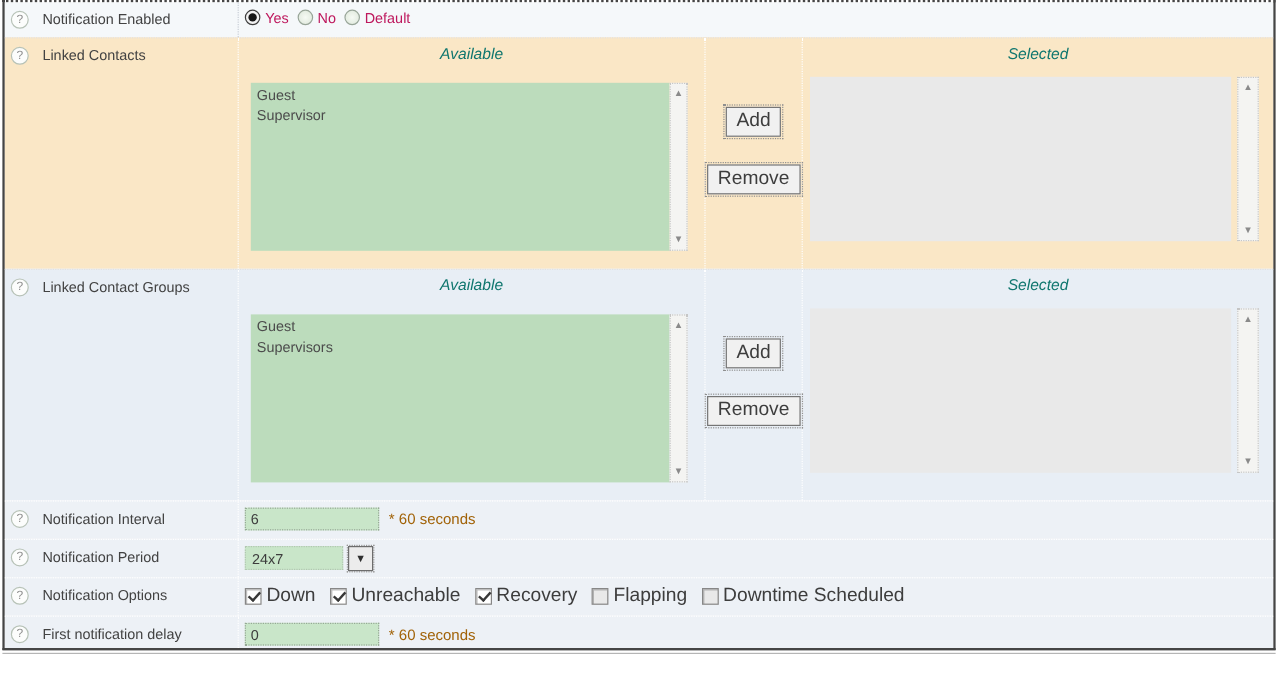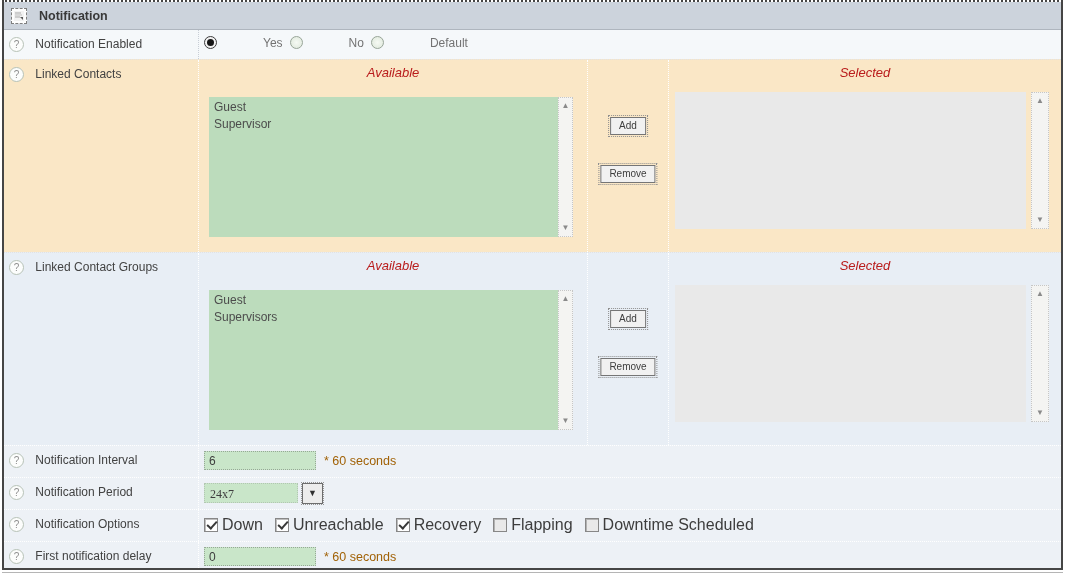--- a/index.html
+++ b/index.html
@@ -31,86 +31,74 @@
 
   
   .row-enabled { height:29px; background:#f5f8fa; }
   .row-enabled .content { flex:1; padding:6px 0 0 5px; display:flex; align-items:flex-start; }
   .radio { position:relative; display:inline-block; width:13px; height:13px; border-radius:50%;
            border:1px solid #98a598; background:radial-gradient(#f6faf4,#dde7da);
            vertical-align:middle; margin-right:4px; }
   .radio[data-checked="true"] { border:1px solid #3c3c3c; background:#f2f2f2; }
   .radio[data-checked="true"]::after { content:""; position:absolute; left:2px; top:2px;
            width:7px; height:7px; border-radius:50%; background:#161616; }
-  .radio-label { vertical-align:middle; margin-right:7px; color:#737373;margin-left:42px; }
+  .radio-label { vertical-align:middle; margin-right:7px; color:#be185d; }
 
   
   .dual { height:193px; border-top:1px dotted #e2e2e2; }
   .row-contacts { background:#fae7c6; }
   .row-groups   { background:#e8eef5; }
   .dual .content { flex:0 0 388px; position:relative; }
   .dual .btncol  { flex:0 0 82px; border-left:1px dotted #ffffff; border-right:1px dotted #ffffff; position:relative; }
   .dual .selcol  { flex:1; position:relative; }
-  .list-title { text-align:center; font-style:italic; font-size:13px; color:#b91c1c; margin-top:5px; }
+  .list-title { text-align:center; font-style:italic; font-size:13px; color:#0f766e; margin-top:5px; }
   .greenlist { position:absolute; left:10px; top:37px; width:349px; height:140px;
                background:#bcdcbc; padding:2px 0 0 5px; line-height:17px; color:#4c4c4c; overflow:hidden; }
   .graybox   { position:absolute; left:6px; top:32px; width:351px; height:137px; background:#e9e9e9; }
   .scrollbar { position:absolute; background:#f4f4f2; border:1px dotted #c6c6c6; }
   .scroll-up, .scroll-down { position:absolute; left:0; width:100%; text-align:center;
                color:#8a8a8a; font-size:8px; line-height:10px; cursor:default; }
   .scroll-up { top:3px; } .scroll-down { bottom:3px; }
   .sb-green { left:359px; top:37px; width:15px; height:140px; }
   .sb-gray  { left:362px; top:32px; width:18px; height:137px; }
   .pushbtn { position:absolute; left:50%; transform:translateX(-50%);
              background:#f1f1f1; border:1px solid #757575; outline:1px dotted #8f8f8f;
              outline-offset:1px; color:#3d3d3d; font-family:"Liberation Sans",sans-serif;
-             font-size:10px; padding:2px 8px 3px 8px; white-space:nowrap; }
+             font-size:16px; padding:2px 8px 3px 8px; white-space:nowrap; }
   .btn-add { top:57px; } .btn-remove { top:105px; }
 
   
   .small { border-top:1px dotted #ffffff; background:#edf1f6; }
   .row-interval, .row-period, .row-options { height:32px; }
   .row-delay { height:27px; }
   .small .content { flex:1; padding:5px 0 0 5px; display:flex; align-items:flex-start; }
   .green-input { width:112px; height:19px; background:#c9e6c9; border:1px dotted #96a896;
                  font-family:"Liberation Sans",sans-serif; font-size:12px; color:#3d3d3d;
                  padding:1px 4px; }
   .suffix { margin-left:8px; padding-top:3px; color:#a16207; font-size:12.5px; }
-  .select-field { display:inline-block; width:94px; height:20px; background:#c9e6c9;
-                  border:1px dotted #b2c6b2; padding:3px 0 0 5px; color:#3d3d3d;font-family:Liberation Serif, serif; }
+  .select-field { display:inline-block; width:82px; height:20px; background:#c9e6c9;
+                  border:1px dotted #b2c6b2; padding:3px 0 0 5px; color:#3d3d3d; }
   .drop-btn { display:inline-block; width:21px; height:21px; background:#ececec;
               border:1px solid #6d6d6d; outline:1px dotted #979797; outline-offset:0px;
               margin-left:4px; text-align:center; line-height:19px; color:#2e2e2e; font-size:9px; }
   .opt { display:inline-flex; align-items:center; margin-right:11px; }
   .cb { position:relative; display:inline-block; width:14px; height:14px;
         border:1px solid #878787; box-shadow:inset 1px 1px 0 rgba(110,110,110,.45); margin-right:4px; }
   .cb[data-checked="false"] { background:#e9e9e9; }
   .cb[data-checked="true"]  { background:#ffffff; }
   .cb[data-checked="true"]::after { content:""; position:absolute; left:2px; top:2px;
         width:8px; height:4px; border-left:2px solid #383838; border-bottom:2px solid #383838;
         transform:rotate(-48deg); }
   .cb-label { color:#3d3d3d; font-size:16px; margin-right:1px; padding-top:1px; }
 </style>
 </head>
 <body>
 
 <div class="form">
 
-  <div class="row hdr">
-    <span class="hdr-icon">
-      <svg width="10" height="10" viewBox="0 0 10 10">
-        <rect x="0" y="0" width="10" height="10" fill="#f2f2f2"></rect>
-        <line x1="1" y1="2" x2="7" y2="2" stroke="#a9a9a9" stroke-width="1"></line>
-        <line x1="1" y1="4" x2="8" y2="4" stroke="#bdbdbd" stroke-width="1"></line>
-        <line x1="1" y1="6" x2="6" y2="6" stroke="#a9a9a9" stroke-width="1"></line>
-        <path d="M6 6 L9 9 L9 6 Z" fill="#5a5a5a"></path>
-      </svg>
-    </span>
-    <span class="hdr-title">Notification</span>
-  </div>
 
   <div class="row row-enabled">
     <div class="lbl">
       <span class="qicon">?</span>
       <span class="lbl-text">Notification Enabled</span>
     </div>
     <div class="content">
       <span class="radio" data-checked="true"></span>
       <span class="radio-label">Yes</span>
       <span class="radio" data-checked="false"></span>

